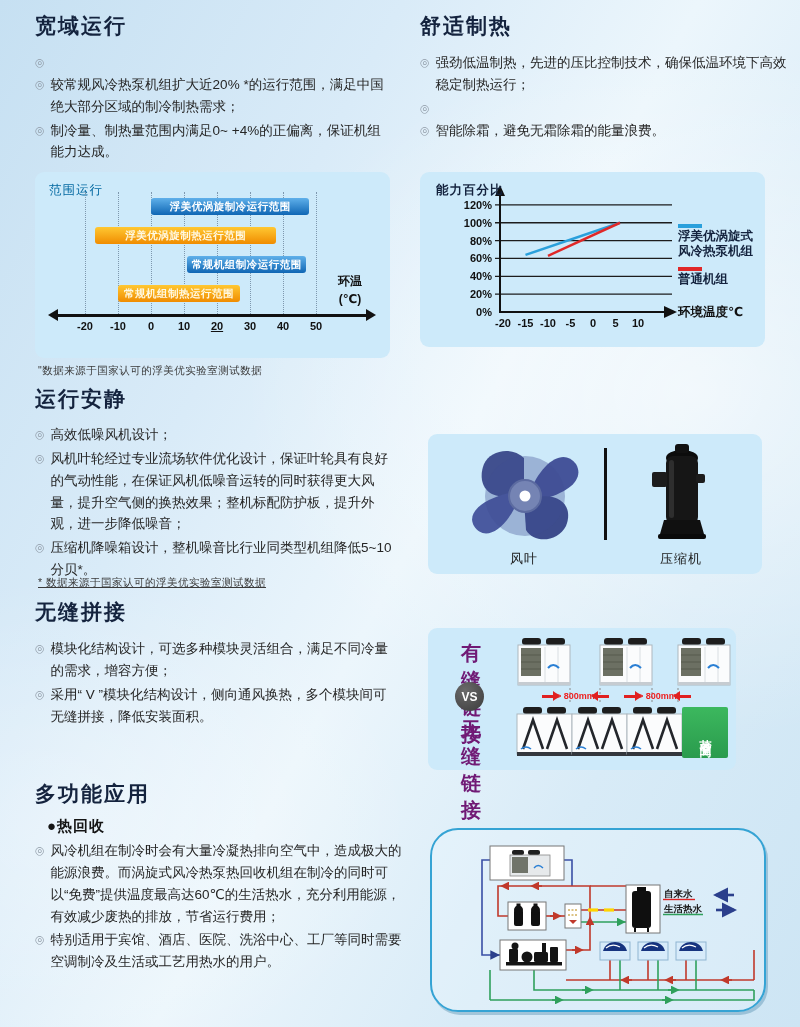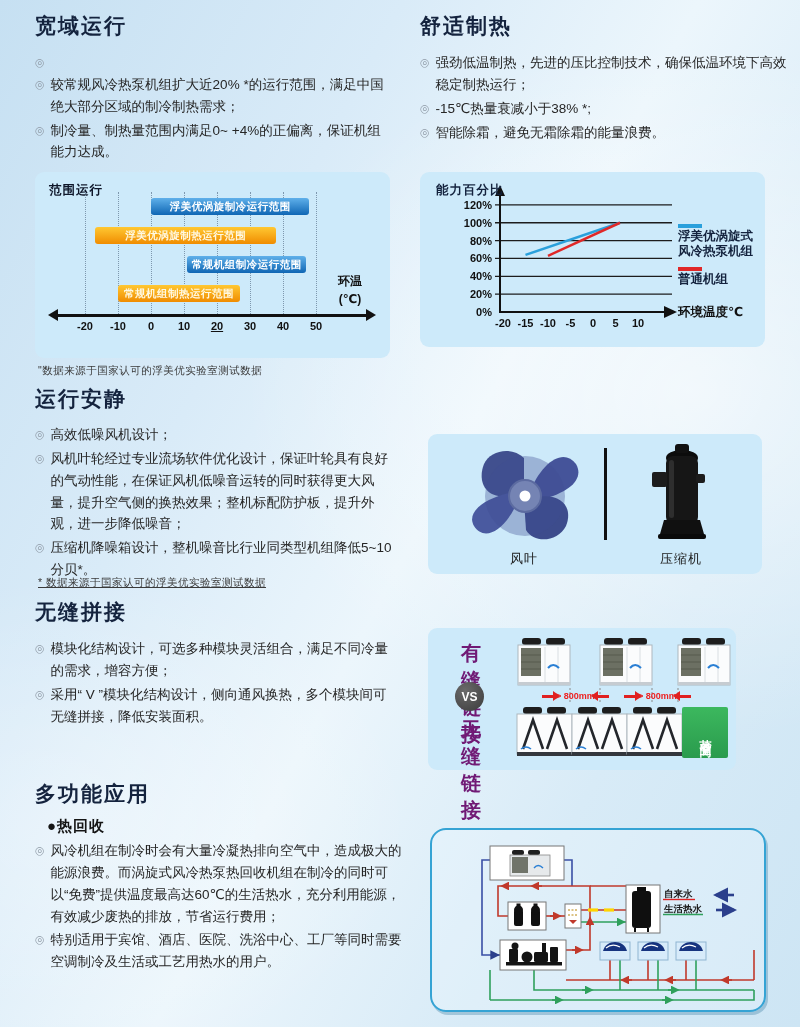--- a/index.html
+++ b/index.html
@@ -13,21 +13,21 @@
   }
   .abs{position:absolute;}
   .sec-title{font-size:21px;font-weight:800;color:#14233e;letter-spacing:2px;text-align:center;}
   .bullets{display:flex;flex-direction:column;gap:2px;}
   .bullet{display:flex;font-size:13.5px;line-height:1.62;color:#262626;}
   .bdot{color:#8f9aa6;font-size:11px;margin:2px 6px 0 0;flex:0 0 auto;}
   .footnote{font-size:10.5px;color:#3a3a3a;letter-spacing:.5px;}
   .card{position:absolute;background:#cdeafa;border-radius:9px;}
 
   
-  .rc-title{position:absolute;left:14px;top:10px;font-size:12.5px;font-weight:700;color:#0f172a;letter-spacing:1px;}
+  .rc-title{position:absolute;left:14px;top:10px;font-size:12.5px;font-weight:400;color:#0369a1;letter-spacing:1px;}
   .rc-grid{position:absolute;top:20px;height:122px;width:0;border-left:1.6px dotted #7e98ae;}
   .rc-tick{position:absolute;top:148px;width:28px;text-align:center;font-size:11px;font-weight:700;color:#111;}
   .rc-axis{position:absolute;left:22px;width:310px;top:142px;height:2.6px;background:#111;}
   .rc-axis::before,.rc-axis::after{content:"";position:absolute;top:-5px;border-top:6px solid transparent;border-bottom:6px solid transparent;}
   .rc-axis::before{left:-9px;border-right:10px solid #111;}
   .rc-axis::after{right:-9px;border-left:10px solid #111;}
   .rc-bar{position:absolute;height:17px;border-radius:3px;color:#fff;font-size:10.5px;font-weight:700;
     display:flex;align-items:center;justify-content:center;white-space:nowrap;letter-spacing:.5px;}
   .rc-bl{background:linear-gradient(180deg,#5fb0ea,#0f66b4);}
   .rc-or{background:linear-gradient(180deg,#ffc832,#f08c00);color:#fff8e0;}
@@ -46,21 +46,21 @@
   .gap-group{position:absolute;top:63px;display:flex;align-items:center;gap:2px;}
   .gap-text{color:#e22;font-size:9px;font-weight:700;white-space:nowrap;}
   .harrow{position:relative;width:12px;height:3px;background:#e02020;flex:0 0 auto;}
   .harrow.hr-r::after{content:"";position:absolute;right:-6px;top:-3.5px;border-left:7px solid #e02020;border-top:5px solid transparent;border-bottom:5px solid transparent;}
   .harrow.hr-l::after{content:"";position:absolute;left:-6px;top:-3.5px;border-right:7px solid #e02020;border-top:5px solid transparent;border-bottom:5px solid transparent;}
   .save-space{position:absolute;left:254px;top:79px;width:46px;height:51px;border-radius:2px;
     background:linear-gradient(180deg,#3cb85e,#2a9b4d);color:#fff;font-size:12px;font-weight:700;letter-spacing:2px;
     writing-mode:vertical-rl;display:flex;align-items:center;justify-content:center;}
 
   .sub-title{font-size:15px;font-weight:800;color:#151515;letter-spacing:1px;}
-  .schematic{position:absolute;left:430px;top:828px;width:332px;height:180px;border:2.5px solid #35a3d4;border-radius:16px;
+  .schematic{position:absolute;left:430px;top:828px;width:332px;height:180px;border:2.5px solid #35a3d4;border-radius:28px;
     background:rgba(238,249,255,.30);box-shadow:2px 3px 0 rgba(38,110,150,.30);}
   svg text{font-family:"Liberation Sans","DejaVu Sans",sans-serif;}
 </style>
 </head>
 <body>
 
 <div class="abs sec-title" style="left:35px;top:12px;">宽域运行</div>
 <div class="abs bullets" style="left:35px;top:52px;width:356px;">
   <div class="bullet">
       <span class="bdot">◎</span>
@@ -106,21 +106,20 @@
 <div class="abs footnote" style="left:38px;top:364px;">"数据来源于国家认可的浮美优实验室测试数据</div>
 
 <div class="abs sec-title" style="left:420px;top:12px;">舒适制热</div>
 <div class="abs bullets" style="left:420px;top:52px;width:368px;">
   <div class="bullet">
       <span class="bdot">◎</span>
       <span>强劲低温制热，先进的压比控制技术，确保低温环境下高效稳定制热运行；</span>
     </div>
   <div class="bullet">
       <span class="bdot">◎</span>
-      <span>-15℃热量衰减小于38% *;</span>
     </div>
   <div class="bullet">
       <span class="bdot">◎</span>
       <span>智能除霜，避免无霜除霜的能量浪费。</span>
     </div>
 </div>
 
 <div class="card" style="left:420px;top:172px;width:345px;height:175px;">
   <div class="cc-ylabel">能力百分比</div>
   <svg width="345" height="175" viewBox="0 0 345 175">

